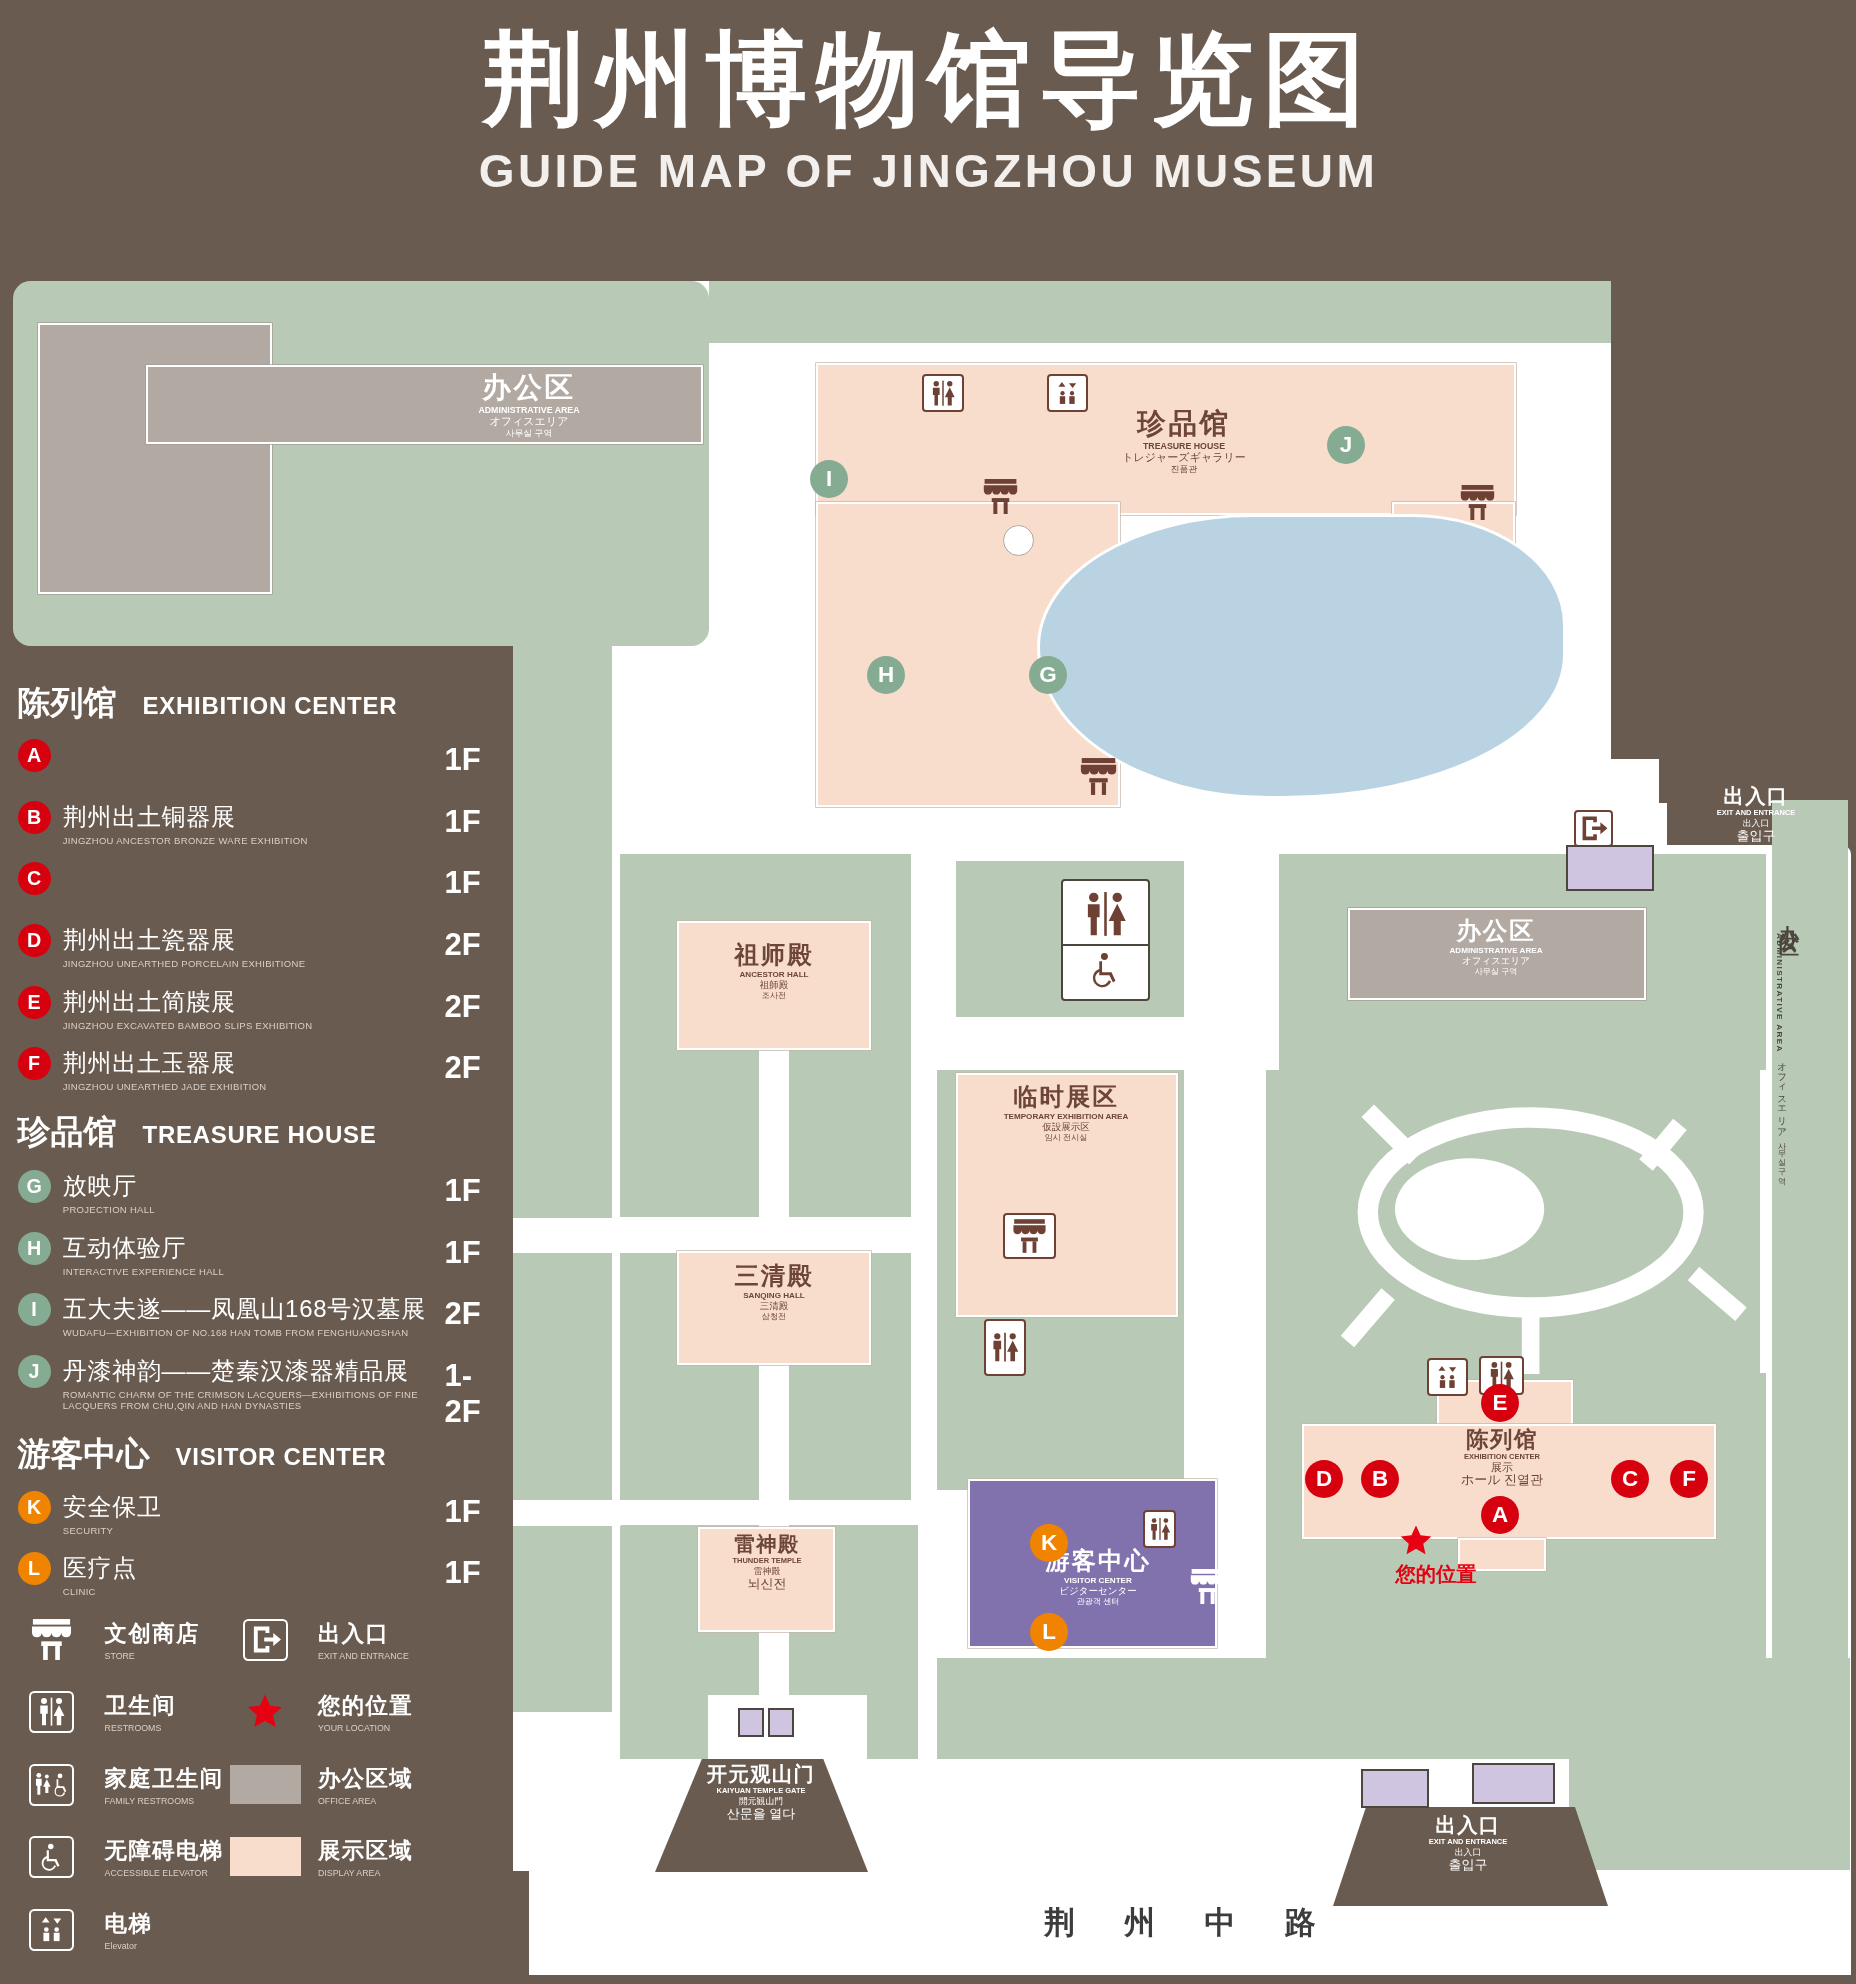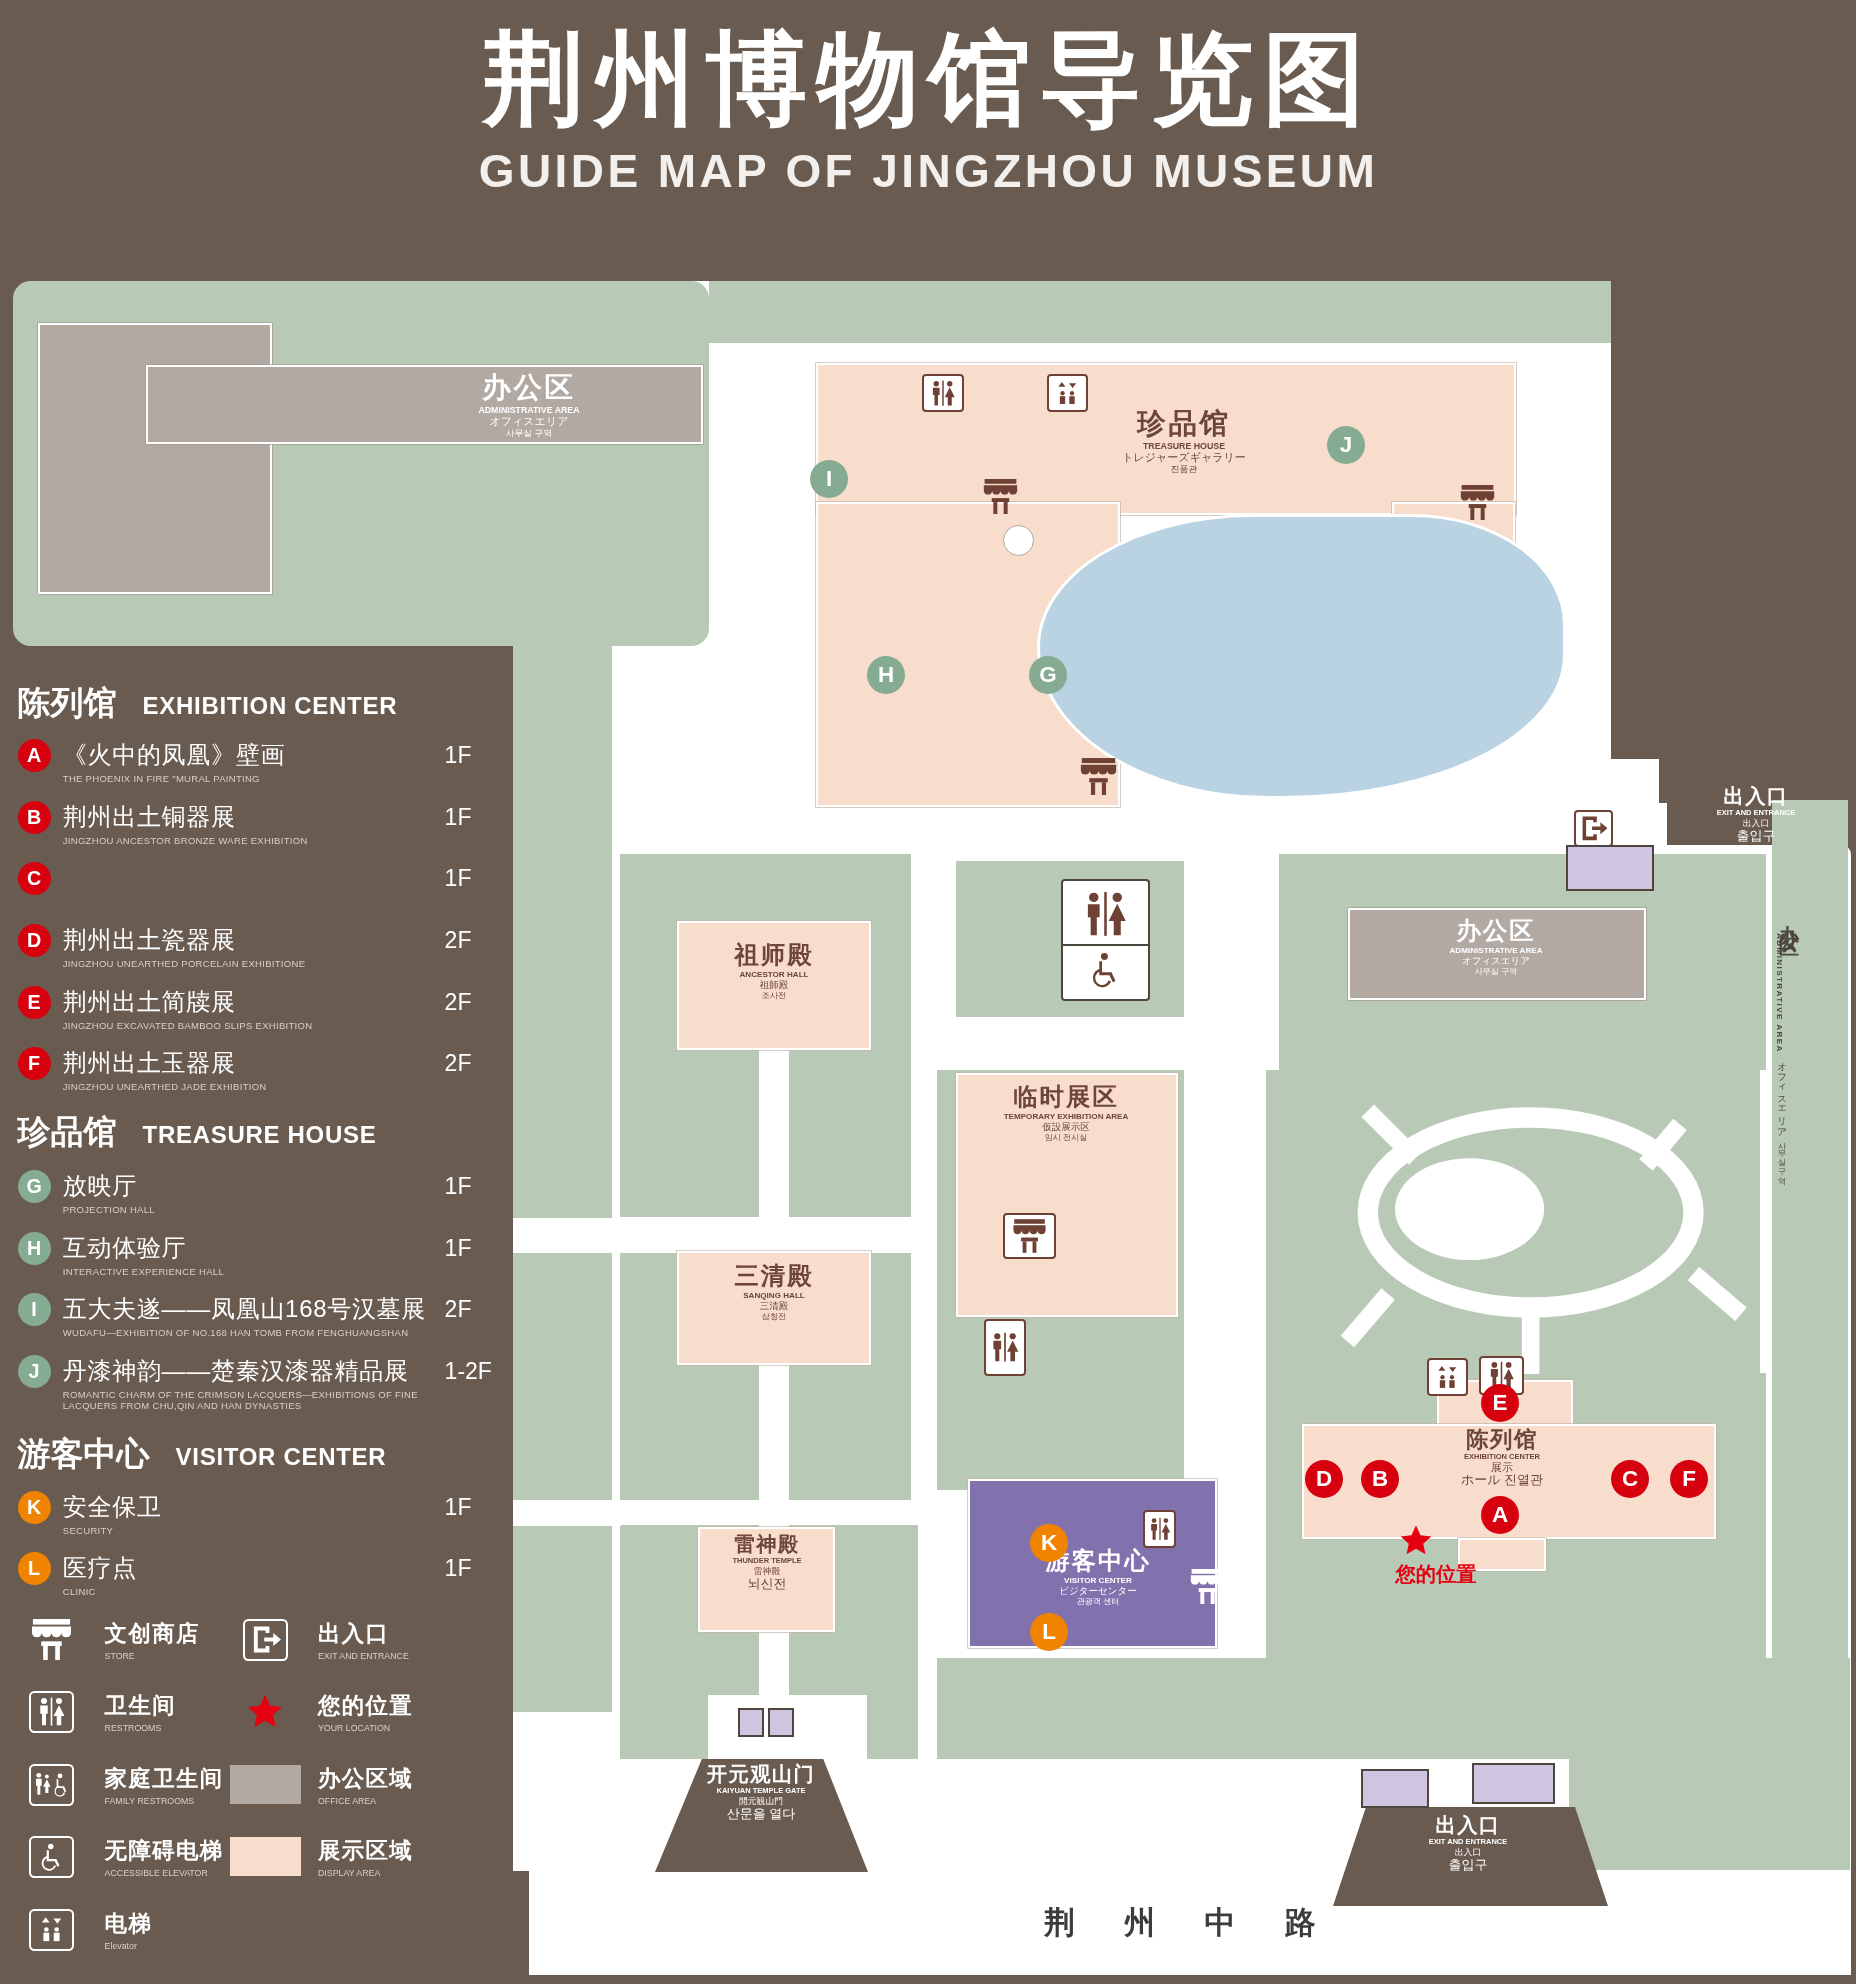--- a/index.html
+++ b/index.html
@@ -32,21 +32,21 @@
   .badge.sm{position:static;width:33px;height:33px;font-size:19.7px;flex:0 0 33px}
   .badge.red{background:var(--red)} .badge.grn{background:var(--mgreen)} .badge.org{background:var(--orange)}
   
   .lg-head{position:absolute;left:17.6px;display:flex;align-items:baseline;gap:26px;white-space:nowrap}
   .lg-head-zh{font-size:33px;font-weight:bold}
   .lg-head-en{font-size:24px;font-weight:bold;letter-spacing:0.7px}
   .lg-row{position:absolute;left:17.6px;width:485px;display:flex;gap:12.2px;align-items:flex-start}
   .lg-text{width:371px}
   .lg-zh{font-size:24px;letter-spacing:0.7px}
   .lg-en{font-size:9.5px;color:#d9d0c8;margin-top:2px;letter-spacing:0.3px}
-  .lg-floor{position:absolute;left:427px;top:2.7px;font-size:23px;font-weight:normal}
+  .lg-floor{position:absolute;left:427px;top:2.7px;font-size:31px;font-weight:bold}
   .sym-row{position:absolute;display:flex;align-items:center;gap:15px}
   .sym-iconwrap{width:76px;display:flex;justify-content:center;align-items:center}
   .sym-box{width:45px;height:42px;border:2px solid #fff;border-radius:5.4px;display:flex;
            align-items:center;justify-content:center;color:#fff}
   .sym-zh{font-size:22.4px;font-weight:bold;letter-spacing:1.4px}
   .sym-en{font-size:8.8px;color:#d9d0c8;margin-top:2px}
   .swatch{width:71px;height:39px}
   .swatch.graysw{background:var(--gray)} .swatch.pinksw{background:var(--pink)}
   
   .blabel{position:absolute;text-align:center;line-height:1.18;transform:translateX(-50%);white-space:nowrap}
@@ -377,24 +377,20 @@
 <div class="badge org" style="left:1030px;top:1524px">K</div>
 <div class="badge org" style="left:1030px;top:1613px">L</div>
 
 <div class="lg-head" style="top:681px">
   <span class="lg-head-zh">陈列馆</span>
   <span class="lg-head-en">EXHIBITION CENTER</span>
 </div>
 
 <div class="lg-row" style="top:739px">
   <span class="badge sm red">A</span>
-  <div class="lg-text">
-      <div class="lg-zh">《火中的凤凰》壁画</div>
-  <div class="lg-en">THE PHOENIX IN FIRE "MURAL PAINTING</div>
-    </div>
   <span class="lg-floor">1F</span>
 </div>
 <div class="lg-row" style="top:801px">
   <span class="badge sm red">B</span>
   <div class="lg-text">
       <div class="lg-zh">荆州出土铜器展</div>
   <div class="lg-en">JINGZHOU ANCESTOR BRONZE WARE EXHIBITION</div>
     </div>
   <span class="lg-floor">1F</span>
 </div>

